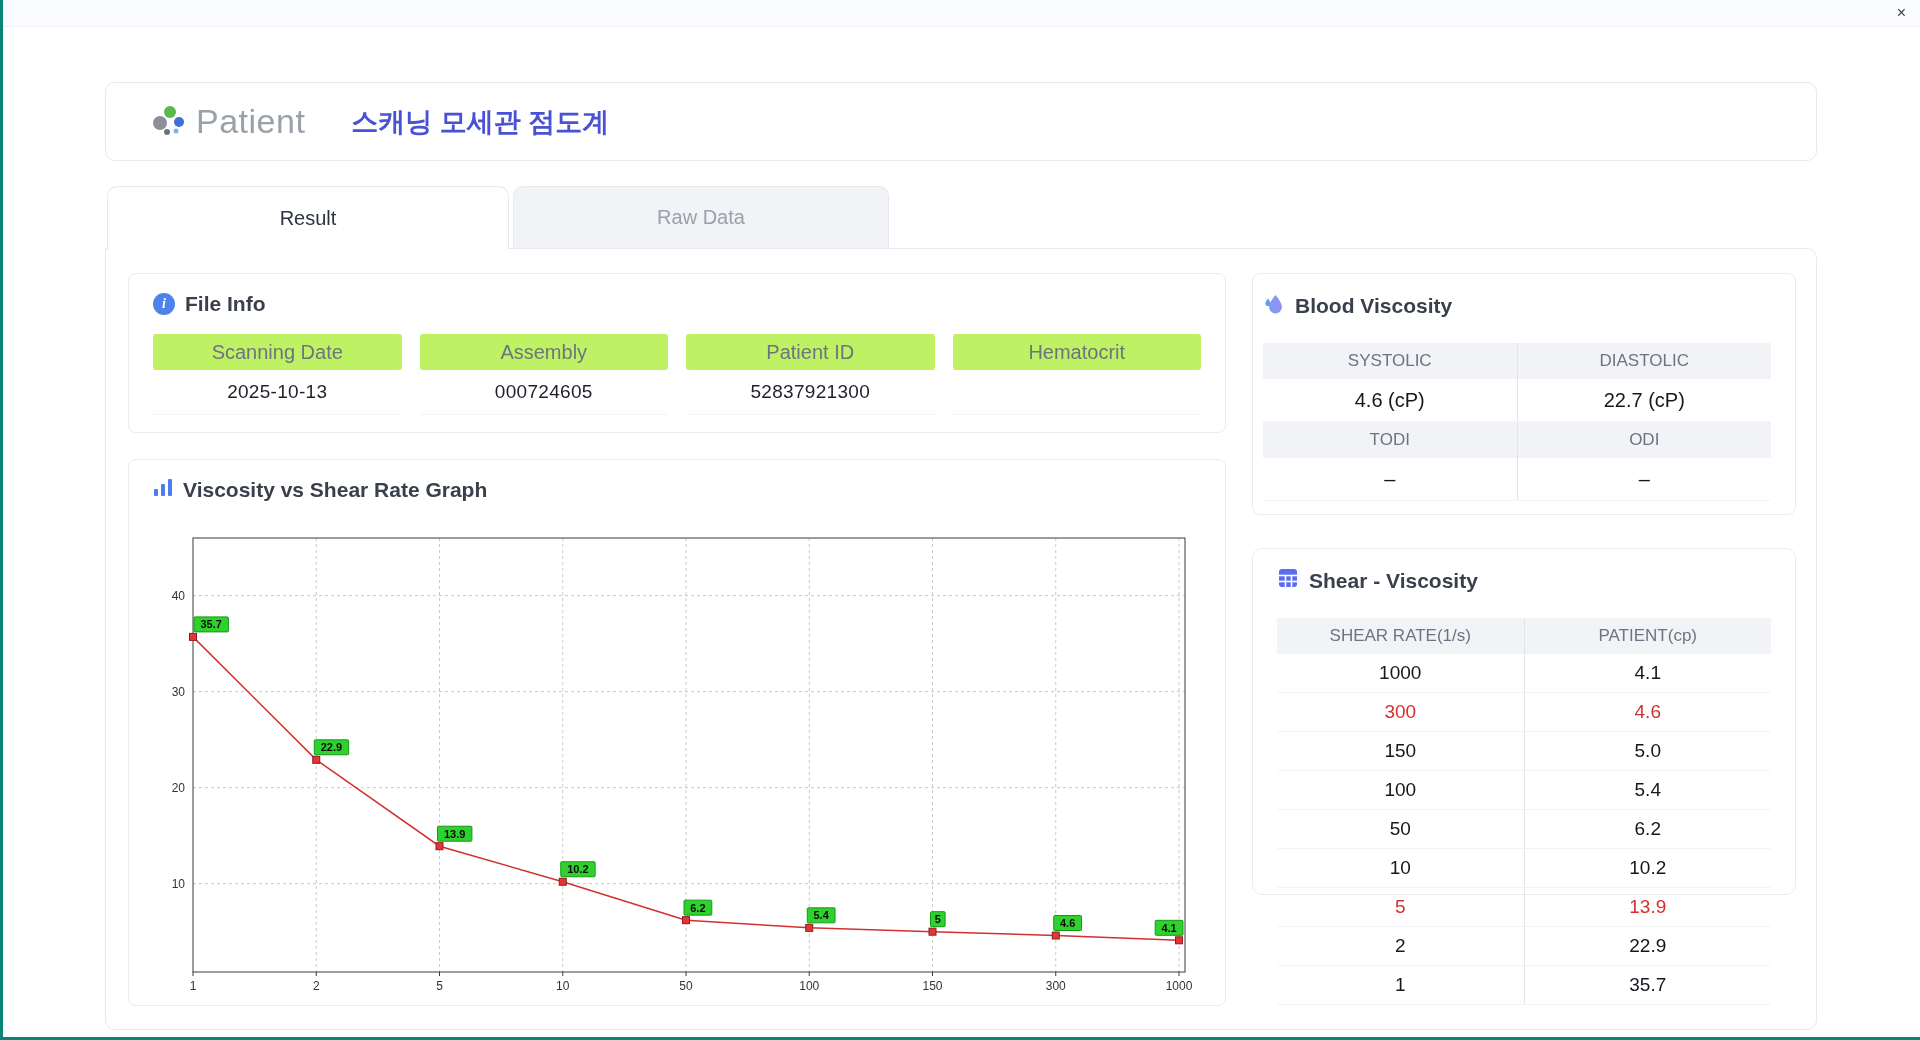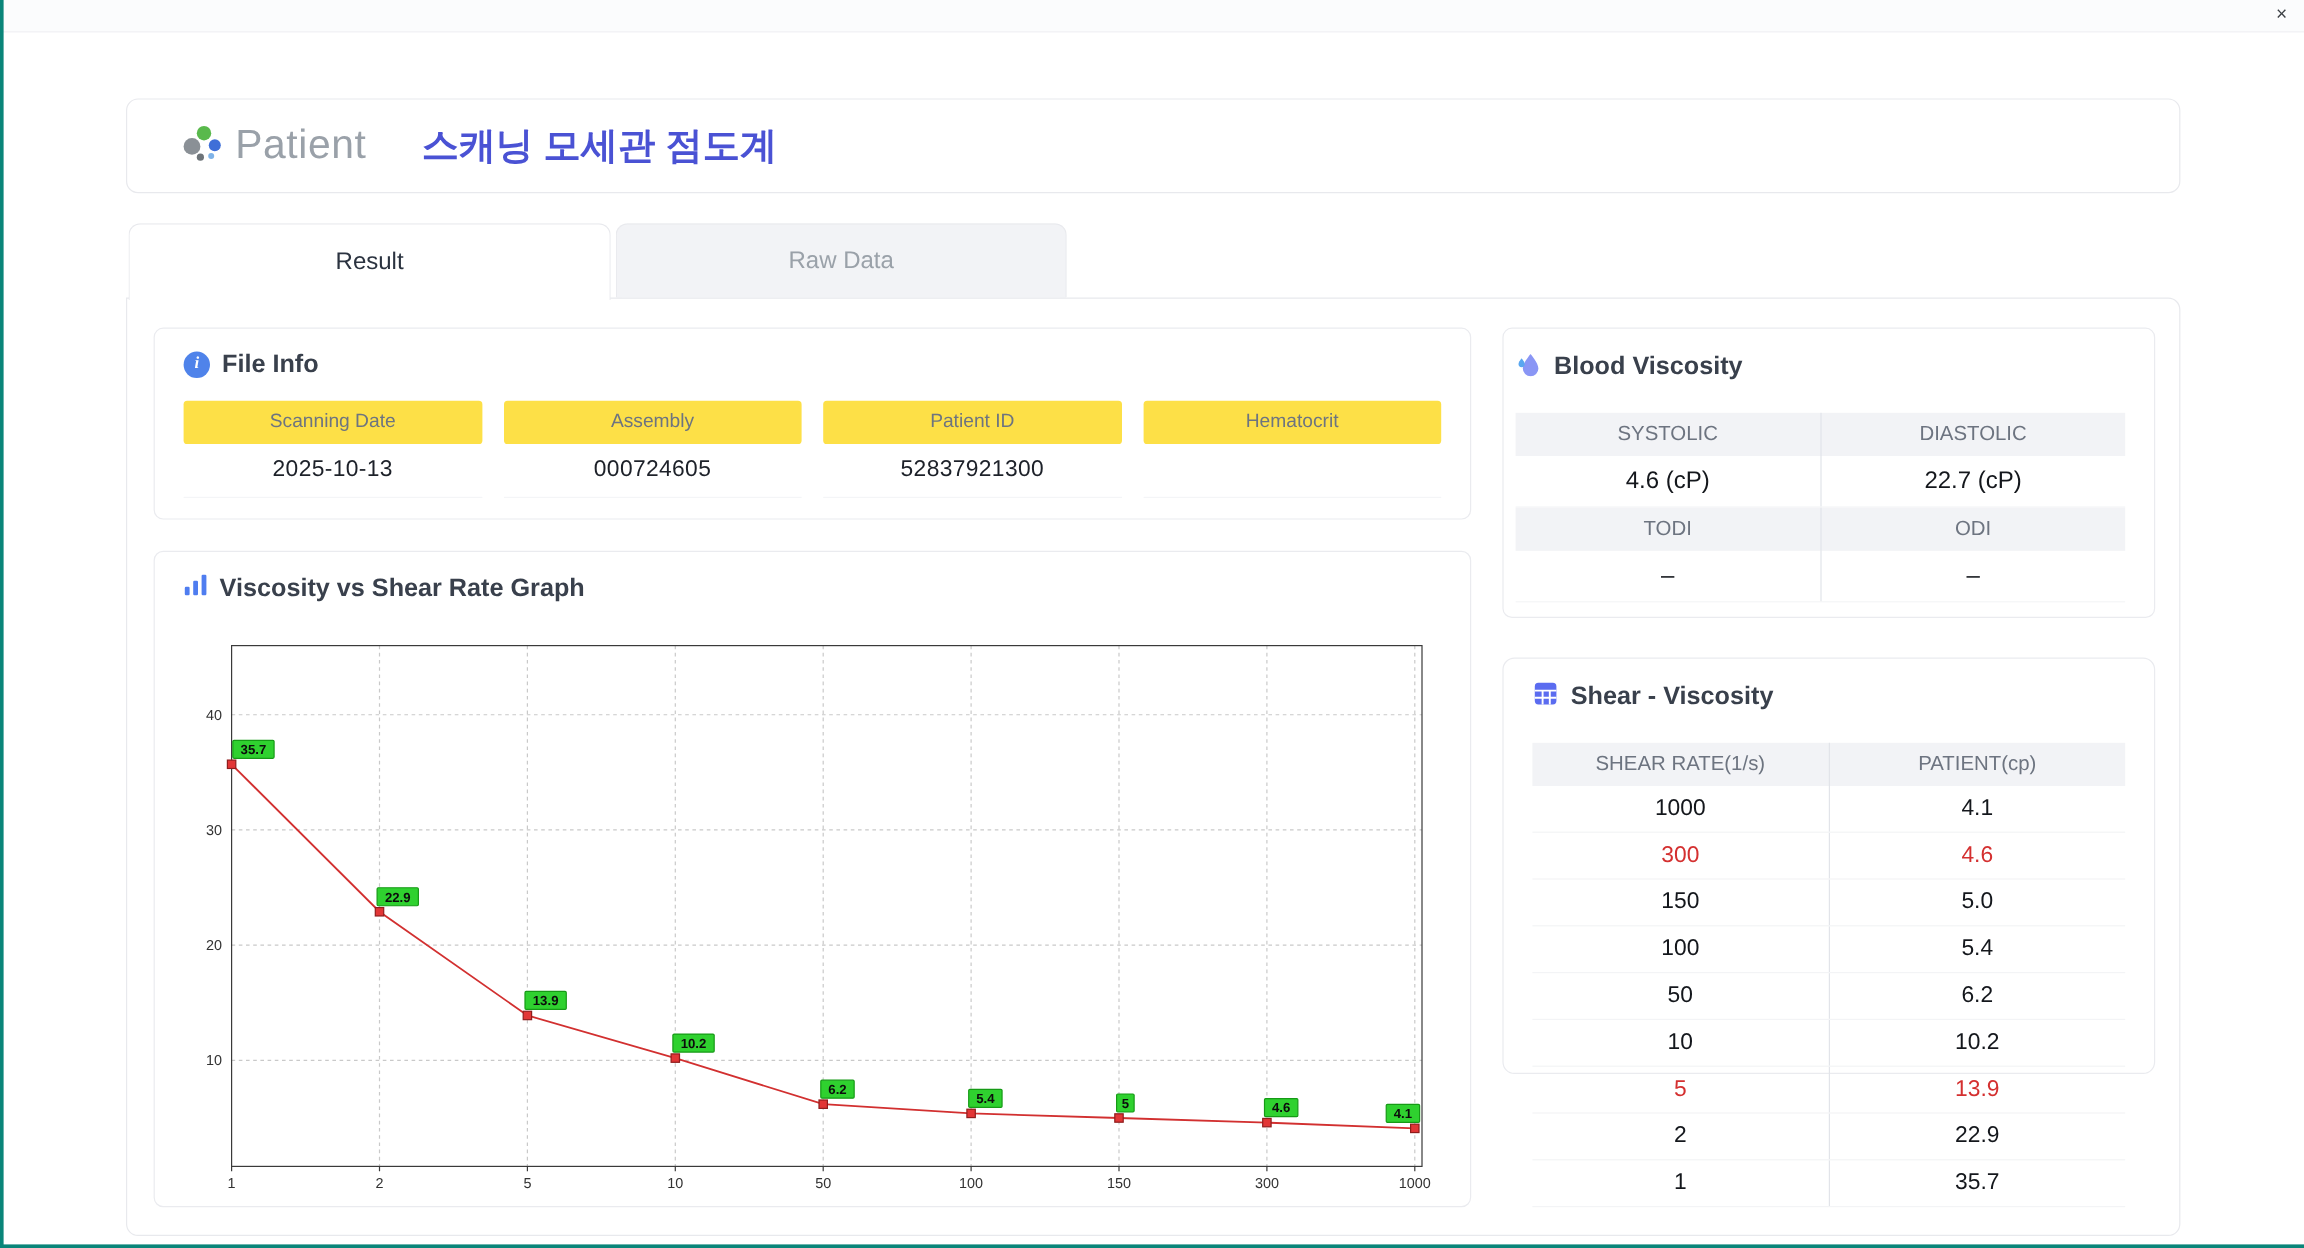--- a/index.html
+++ b/index.html
@@ -9,21 +9,21 @@
   
   .topbar { position:absolute; top:0; left:0; right:0; height:26px; background:#fbfcfd; border-bottom:1px solid #f0f1f4; z-index:5; }
   .close-btn { position:absolute; top:4px; right:14px; font-size:16px; line-height:18px; color:#3c4045; cursor:pointer; z-index:6; }
   .edge-left { position:absolute; left:0; top:0; width:3px; height:100%; background:#0a8579; z-index:7; }
   .edge-bottom { position:absolute; left:0; bottom:0; width:100%; height:3px; background:#0a8579; z-index:7; }
 
   
   .header-card { position:absolute; left:105px; top:82px; width:1712px; height:79px; border:1px solid #e8e9ed; border-radius:10px; background:#fff; display:flex; align-items:center; box-sizing:border-box; }
   .logo { display:flex; align-items:center; gap:8px; margin-left:42px; }
   .logo-text { font-size:34px; color:#9aa1a9; font-weight:500; letter-spacing:0.5px; }
-  .app-title { margin-left:46px; font-size:31px; font-weight:700; color:#4a52d4; }
+  .app-title { margin-left:46px; font-size:27px; font-weight:700; color:#4a52d4; }
 
   
   .tab { position:absolute; display:flex; align-items:center; justify-content:center; font-size:20px; font-weight:400; border-radius:10px 10px 0 0; box-sizing:border-box; cursor:pointer; }
   .tab-result { left:107px; top:186px; width:402px; height:64px; background:#fff; border:1px solid #e8e9ed; border-bottom:none; color:#2b3340; z-index:3; }
   .tab-raw { left:513px; top:186px; width:376px; height:62px; background:#f2f3f6; border:1px solid #e8e9ed; border-bottom:none; color:#9aa1a9; z-index:1; }
 
   
   .panel { position:absolute; left:105px; top:248px; width:1712px; height:782px; border:1px solid #e8e9ed; border-radius:0 10px 10px 10px; background:#fff; box-sizing:border-box; z-index:2; }
 
   .card { position:absolute; background:#fff; border:1px solid #eaebef; border-radius:8px; box-sizing:border-box; padding:18px 24px; }
@@ -31,21 +31,21 @@
   #graph-card  { left:22px;   top:210px; width:1098px; height:547px; }
   #bv-card     { left:1146px; top:24px;  width:544px;  height:242px;padding-left:10px; }
   #sv-card     { left:1146px; top:299px; width:544px;  height:347px;border-radius:10px; }
 
   .card-title { display:flex; align-items:center; gap:10px; font-size:21px; font-weight:700; color:#39404c; }
   .icon-circle-i { width:22px; height:22px; border-radius:50%; background:#4f83ea; color:#fff; display:flex; align-items:center; justify-content:center; font-size:14px; font-weight:700; font-family:"Liberation Serif", serif; font-style:italic; flex:0 0 auto; }
 
   
   .fields { display:flex; gap:18px; margin-top:18px; }
   .field { flex:1; }
-  .field-label { height:36px; background:#fde047; border-radius:3px; display:flex; align-items:center; justify-content:center; font-size:16px; color:#6d7480; }
+  .field-label { height:36px; background:#bef264; border-radius:3px; display:flex; align-items:center; justify-content:center; font-size:20px; color:#6d7480; }
   .field-value { height:44px; display:flex; align-items:center; justify-content:center; font-size:19px; color:#1d2129; letter-spacing:0.3px; border-bottom:1px solid #f4f5f7; }
 
   
   .dtable { margin-top:24px; }
   .trow { display:flex; }
   .trow > div { flex:1; display:flex; align-items:center; justify-content:center; box-sizing:border-box; }
   .thead-row { height:36px; background:#f2f3f6; color:#6d7480; font-size:17px; }
   .tval-row { height:42px; color:#14171c; font-size:20px; border-bottom:1px solid #f4f5f7; }
   .cell-r { border-left:1px solid #e2e4e9; }
   .sv-row { height:38px; font-size:19px; color:#14171c; border-bottom:1px solid #f3f4f6; }

